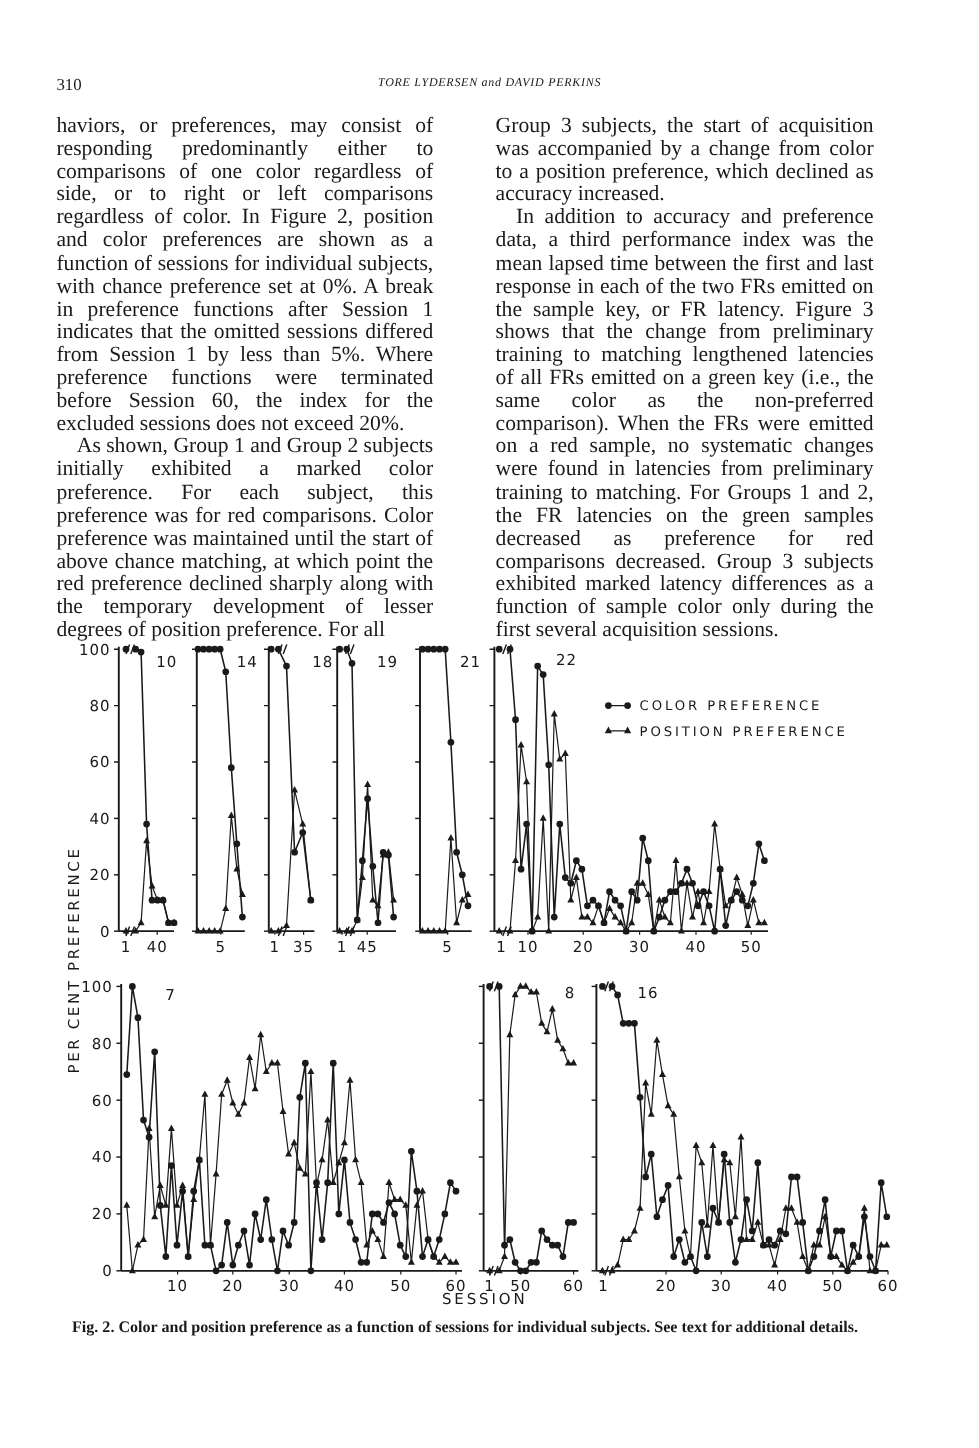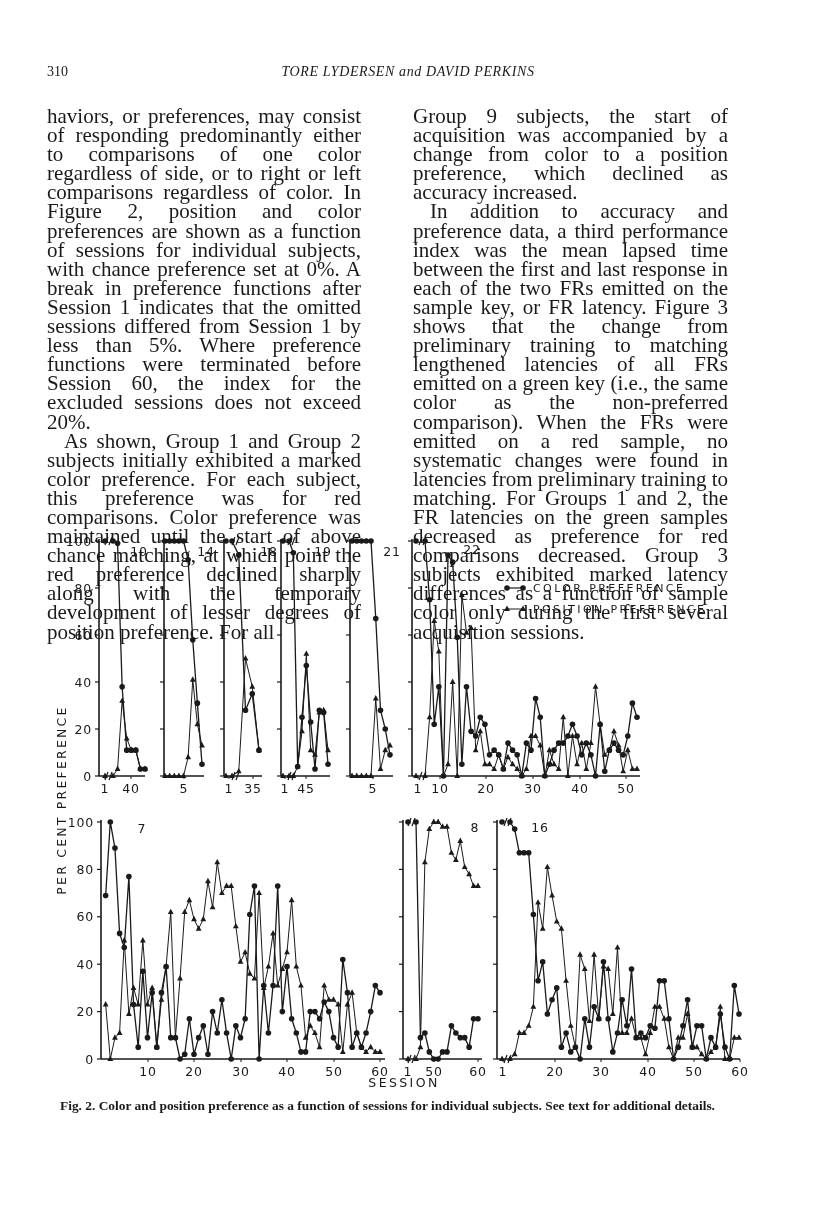--- a/index.html
+++ b/index.html
@@ -1,20 +1,20 @@
 <!DOCTYPE html>
 <html><head>
 <meta charset="utf-8">
 <style>
   html, body { margin: 0; padding: 0; background: #ffffff; }
   body { width: 816px; height: 1207px; position: relative; overflow: hidden; color: #1a1a1a; font-family: "Liberation Serif", "DejaVu Serif", serif; }
   .page-header { position: absolute; top: 64px; left: 47px; width: 722px; height: 24px; }
   .page-number { position: absolute; left: 0; top: 0; font-size: 14px; }
-  .running-head { position: absolute; left: 0; right: 0; top: 0; text-align: center; font-size: 14px; font-style: italic; letter-spacing: 0.6px; }
-  .col { position: absolute; top: 107px; width: 314px; font-size: 21px; line-height: 19.1px; text-align: justify; hyphens: none; }
+  .running-head { position: absolute; left: 0; right: 0; top: 0; text-align: center; font-size: 10px; font-style: italic; letter-spacing: 0.6px; }
+  .col { position: absolute; top: 95px; width: 314px; font-size: 18px; line-height: 19.1px; text-align: justify; hyphens: none; }
   .col-left { left: 47px; }
   .col-right { left: 413px; width: 315px; }
   .col p { margin: 0; }
   .col p.indent { text-indent: 17px; }
   .col p.cont { text-indent: 0; }
   .figure { position: absolute; left: 0; top: 525px; width: 816px; height: 580px; }
   .figure svg { position: absolute; left: 0; top: 0; }
   .caption { position: absolute; left: 48px; top: 1097px; width: 722px; font-size: 13.4px; line-height: 17px; text-indent: 12px; text-align: justify; font-weight: bold; }
   .ax-text { font-family: "DejaVu Sans", "Liberation Sans", sans-serif; font-size: 12.5px; fill: #1a1a1a; letter-spacing: 0.8px; }
   .legend-text { font-family: "DejaVu Sans", "Liberation Sans", sans-serif; font-size: 11px; fill: #1a1a1a; letter-spacing: 2.4px; }
@@ -26,21 +26,21 @@
   <span class="page-number">310</span>
   <div class="running-head">TORE LYDERSEN and DAVID PERKINS</div>
 </div>
 
 <div class="col col-left">
   <p class="cont">haviors, or preferences, may consist of responding predominantly either to comparisons of one color regardless of side, or to right or left comparisons regardless of color. In Figure 2, position and color preferences are shown as a function of sessions for individual subjects, with chance preference set at 0%. A break in preference functions after Session 1 indicates that the omitted sessions differed from Session 1 by less than 5%. Where preference functions were terminated before Session 60, the index for the excluded sessions does not exceed 20%.</p>
   <p class="indent">As shown, Group 1 and Group 2 subjects initially exhibited a marked color preference. For each subject, this preference was for red comparisons. Color preference was maintained until the start of above chance matching, at which point the red preference declined sharply along with the temporary development of lesser degrees of position preference. For all</p>
 </div>
 
 <div class="col col-right">
-  <p class="cont">Group 9 subjects, the start of acquisition was accompanied by a change from color to a position preference, which declined as accuracy increased.</p>
+  <p class="cont">Group 3 subjects, the start of acquisition was accompanied by a change from color to a position preference, which declined as accuracy increased.</p>
   <p class="indent">In addition to accuracy and preference data, a third performance index was the mean lapsed time between the first and last response in each of the two FRs emitted on the sample key, or FR latency. Figure 3 shows that the change from preliminary training to matching lengthened latencies of all FRs emitted on a green key (i.e., the same color as the non-preferred comparison). When the FRs were emitted on a red sample, no systematic changes were found in latencies from preliminary training to matching. For Groups 1 and 2, the FR latencies on the green samples decreased as preference for red comparisons decreased. Group 3 subjects exhibited marked latency differences as a function of sample color only during the first several acquisition sessions.</p>
 </div>
 
 <div class="figure">
   <svg id="fig-svg" width="816" height="580" viewBox="0 525 816 580">
       <g>
         <line x1="99" y1="539" x2="99" y2="776" stroke="#1a1a1a" stroke-width="1.6"></line>
         <line x1="99" y1="776" x2="145" y2="776" stroke="#1a1a1a" stroke-width="1.4"></line>
         <line x1="95" y1="776" x2="99" y2="776" stroke="#1a1a1a" stroke-width="1.2"></line>
         <line x1="95" y1="729" x2="99" y2="729" stroke="#1a1a1a" stroke-width="1.2"></line>

